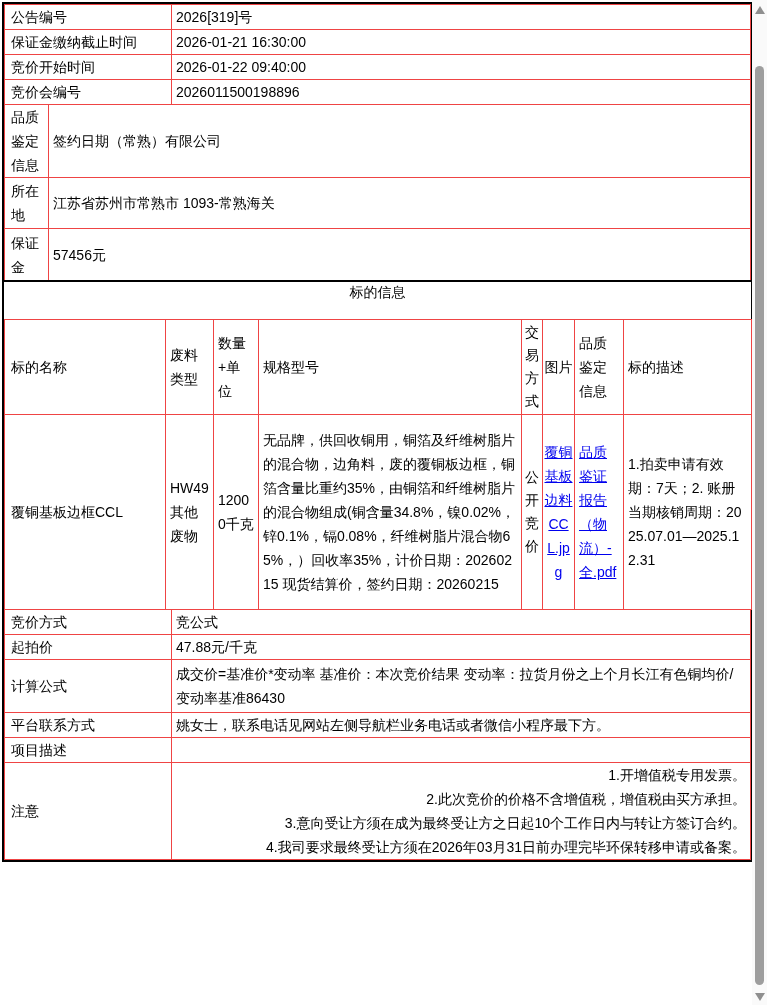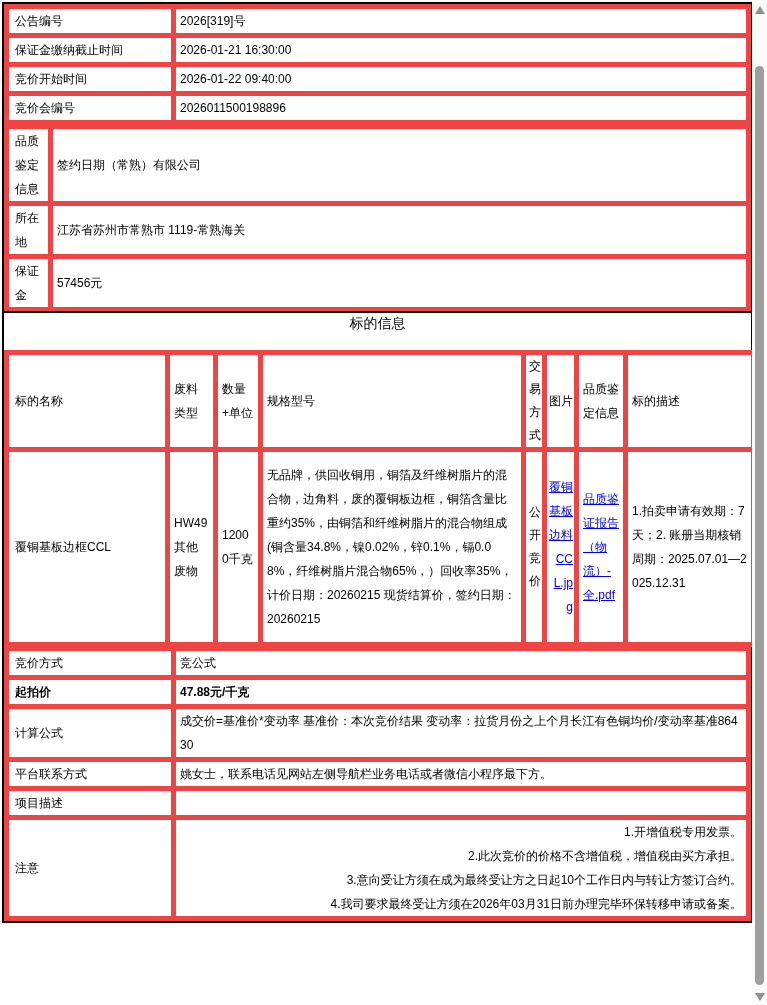--- a/index.html
+++ b/index.html
@@ -12,22 +12,22 @@
   }
   .doc {
     position:absolute; top:2px; left:2px;
     width:751px;
     border:2px solid #000;
     background:#fff;
   }
   table { border-collapse:collapse; width:100%; table-layout:fixed; }
   table + table, .section-title + table { margin-top:-1px; }
   td {
-    border:5px solid #ef4444;
-    font-size:12px; line-height:24px;
+    border:1px solid #ef4444;
+    font-size:14px; line-height:24px;
     padding:0 4px;
     vertical-align:middle;
     overflow:hidden;
     word-break:break-all;
   }
   .lbl { padding-left:6px; }
   col.c-lbl-wide { width:167px; }
   col.c-lbl-narrow { width:44px; }
   .h24 td { height:25px; }
   .r-transferor td { height:71px; }
@@ -41,26 +41,26 @@
     font-size:14px; text-align:center;
     border-bottom:none;
   }
   
   .t4 col.c1{width:161px;} .t4 col.c2{width:48px;} .t4 col.c3{width:45px;}
   .t4 col.c4{width:263px;} .t4 col.c5{width:21px;} .t4 col.c6{width:32px;}
   .t4 col.c7{width:49px;} .t4 col.c8{width:128px;}
   .t4 .hdr td { height:95px; }
   .t4 .datarow td { height:195px; }
   .t4 .vcell { padding:0 3px; text-align:center; line-height:23px; }
-  .t4 .imgcell { padding:0 1px; text-align:right; }
+  .t4 .imgcell { padding:0 1px; text-align:center; }
   a.doclink { color:#0000ee; text-decoration:underline; word-break:break-all; cursor:pointer; }
   .r-bidmode td, .r-startprice td, .r-sample td, .r-contact td, .r-projdesc td { height:25px; }
   .r-formula td { height:53px; }
   .r-notice td { height:95px; }
-  .r-startprice td { font-weight:bold; }
+  .r-startprice td { font-weight:normal; }
   .prewrap { white-space:pre-line;text-align:right; }
   
   .scrollbar {
     position:absolute; top:0; right:0;
     width:15px; height:1005px;
     background:#fafafa;
   }
   .sb-arrow-up {
     position:absolute; top:6px; left:3px;
     width:0; height:0;
@@ -116,21 +116,21 @@
         <col class="c-lbl-narrow">
         <col>
       </colgroup>
     <tbody>
         <tr class="r-transferor">
       <td class="lbl">品质鉴定信息</td>
       <td>签约日期（常熟）有限公司</td>
     </tr>
     <tr class="r-location">
       <td class="lbl">所在地</td>
-      <td>江苏省苏州市常熟市 1119-常熟海关</td>
+      <td>江苏省苏州市常熟市 1093-常熟海关</td>
     </tr>
     <tr class="r-deposit">
       <td class="lbl">保证金</td>
       <td>57456元</td>
     </tr>
   </tbody>
     </table>
 
   <div class="section-title">标的信息</div>
 

